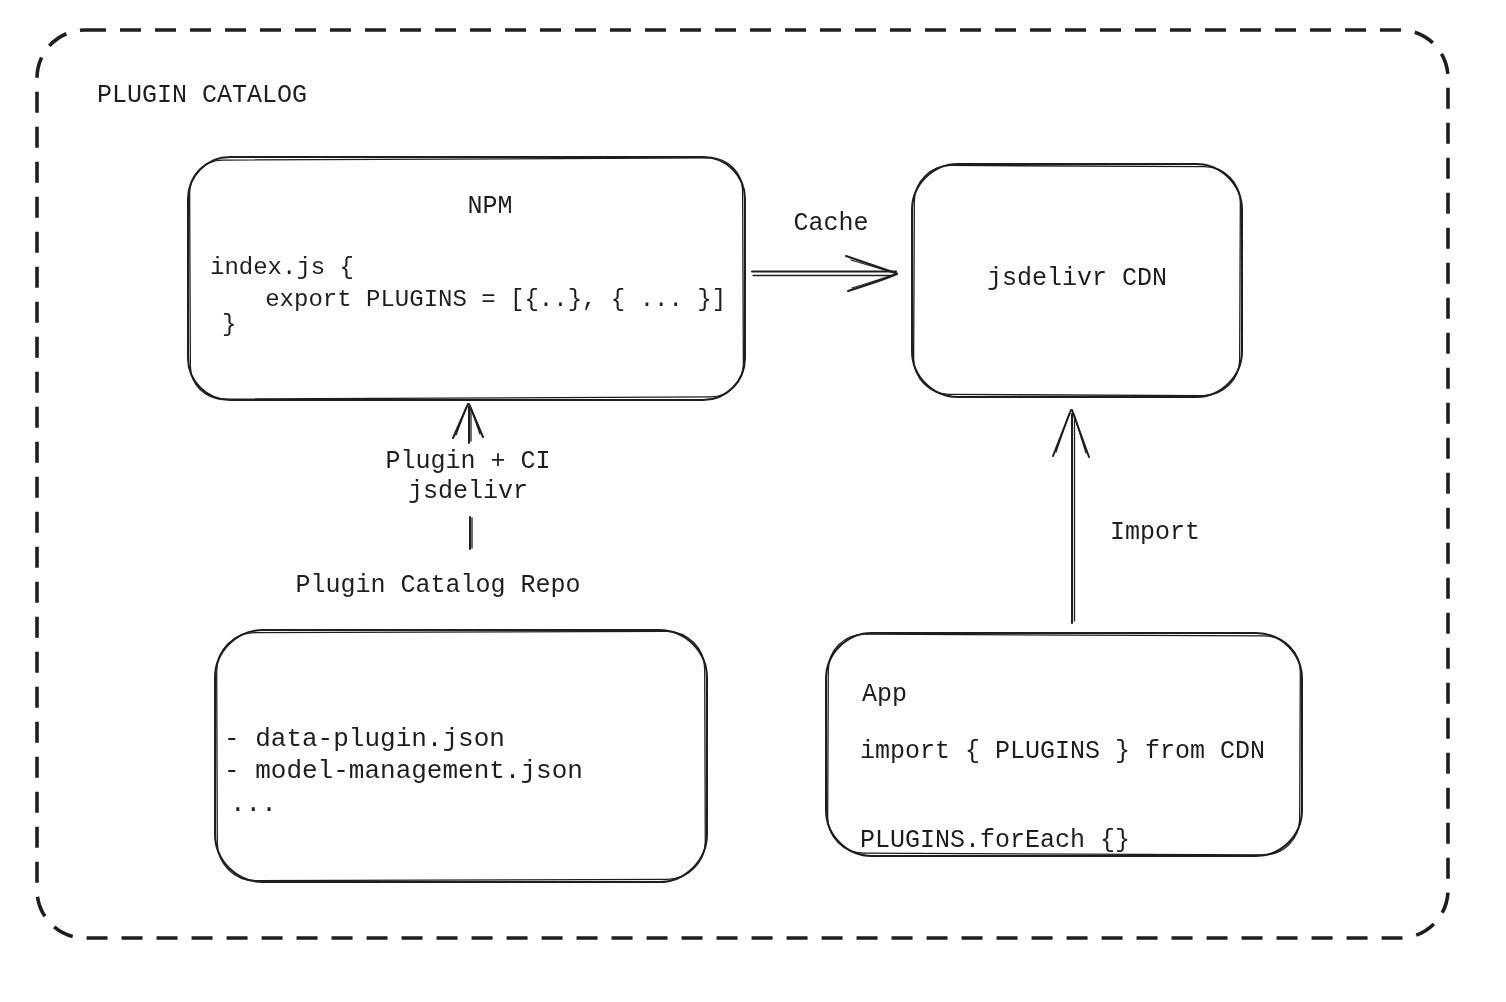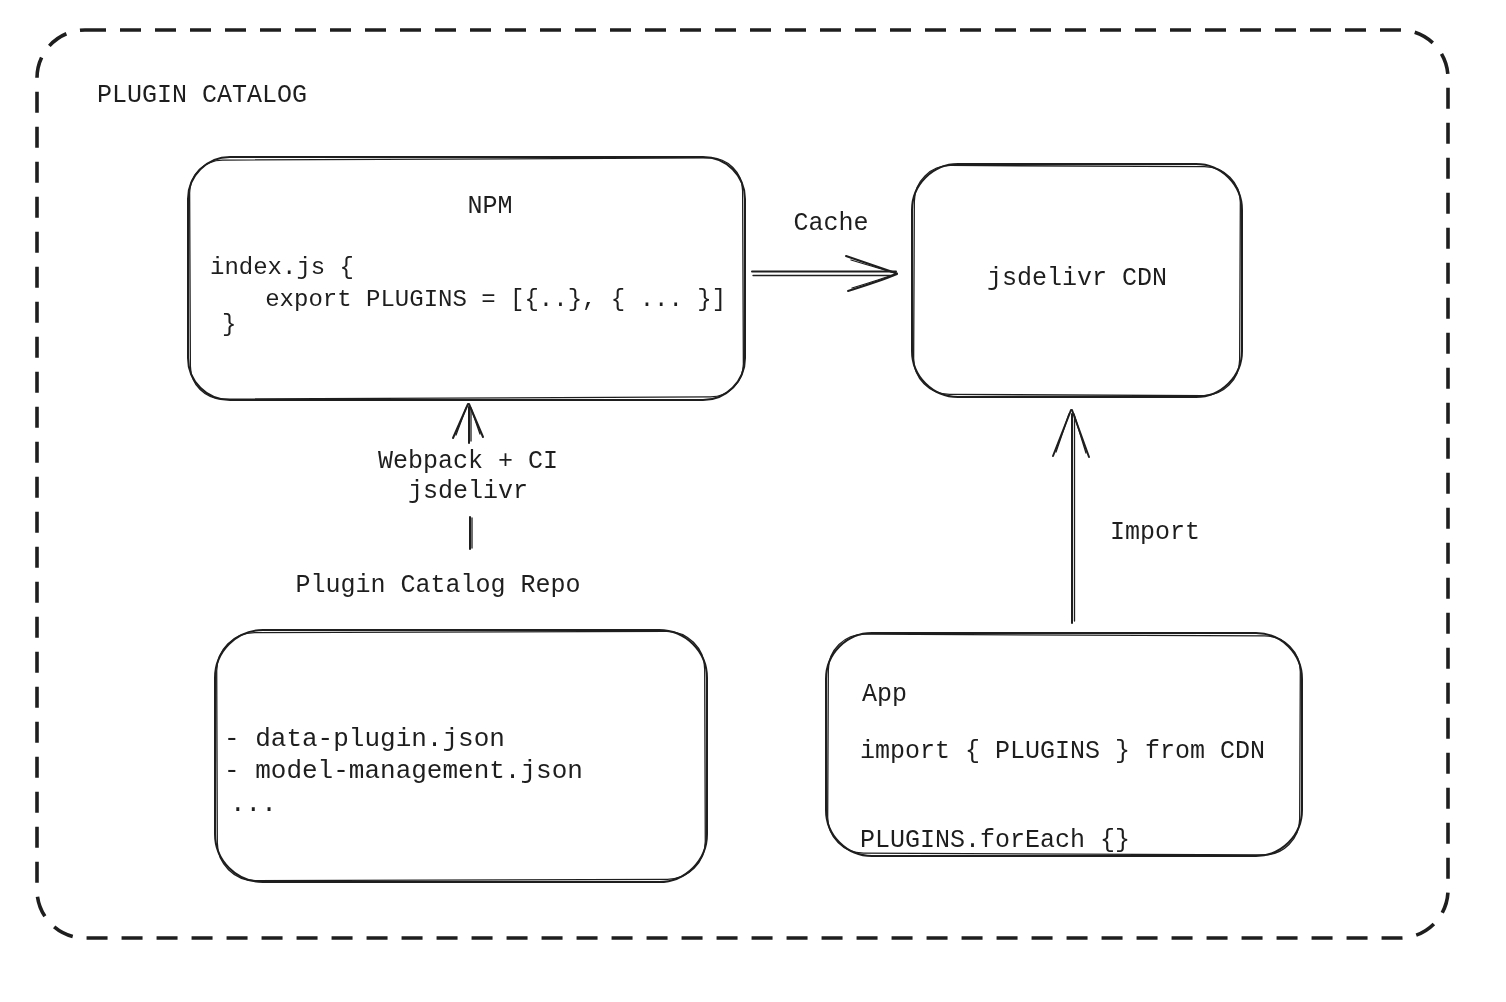--- a/index.html
+++ b/index.html
@@ -112,21 +112,21 @@
 
   <div class="txt center" style="left:188px; top:191px; width:604px;">NPM</div>
   <div class="txt code-sm" style="left:210px; top:253px;">index.js {</div>
   <div class="txt code-sm" style="left:222px; top:285px;">   export PLUGINS = [{..}, { ... }]</div>
   <div class="txt code-sm" style="left:222px; top:310px;">}</div>
 
   <div class="txt center" style="left:741px; top:208px; width:180px;">Cache</div>
 
   <div class="txt center" style="left:912px; top:263px; width:330px;">jsdelivr CDN</div>
 
-  <div class="txt center" style="left:318px; top:446px; width:300px;">Webpack + CI</div>
+  <div class="txt center" style="left:318px; top:446px; width:300px;">Plugin + CI</div>
   <div class="txt center" style="left:318px; top:476px; width:300px;">jsdelivr</div>
 
   <div class="txt code-lg" style="left:224px; top:723px;">- data-plugin.json</div>
   <div class="txt center" style="left:238px; top:570px; width:400px;">Plugin Catalog Repo</div>
   <div class="txt code-lg" style="left:224px; top:755px;">- model-management.json</div>
   <div class="txt code-lg" style="left:230px; top:788px;">...</div>
 
   <div class="txt" style="left:862px; top:679px;">App</div>
   <div class="txt" style="left:860px; top:736px;">import { PLUGINS } from CDN</div>
   <div class="txt" style="left:860px; top:797px;margin-top:28px;">PLUGINS.forEach {}</div>

